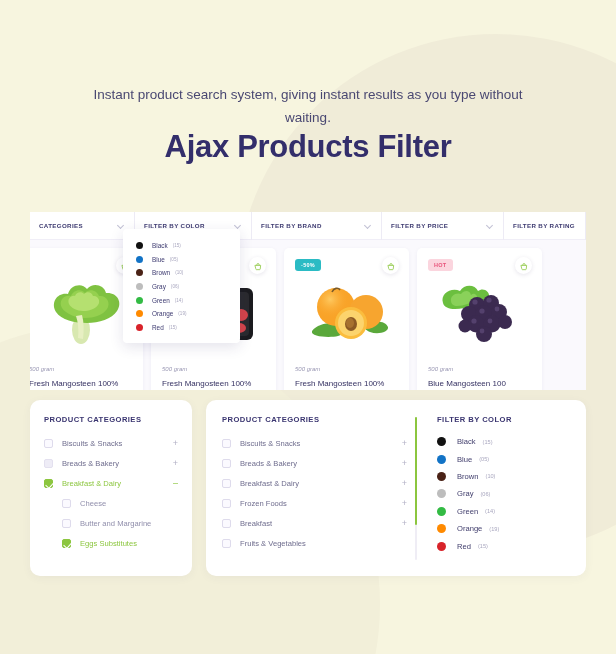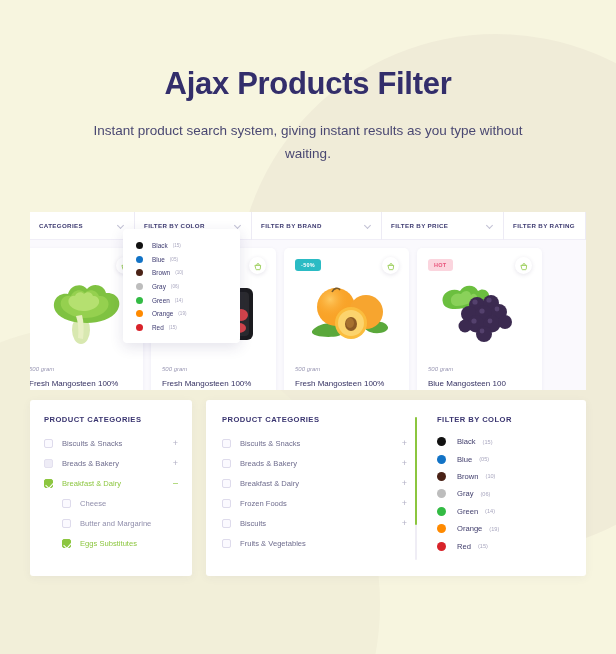--- a/index.html
+++ b/index.html
@@ -169,21 +169,21 @@
     padding-left:13px;
   }
   #color-dropdown .dot { width:7px; height:7px; border-radius:50%; flex:none; }
   #color-dropdown .cname { font-size:6.4px; color:#3d3a70; margin-left:9px; }
   #color-dropdown .ccount { font-size:4.6px; color:#a9a7bf; margin-left:5px; }
 
   
   #bottom { position:absolute; left:30px; top:400px; width:556px; display:flex; gap:14px; }
   .panel {
     background:#fff;
-    border-radius:3px;
+    border-radius:10px;
     box-shadow:0 2px 10px rgba(60,50,110,.05);
   }
   #panel-left { width:162px; padding:15px 14px 16px 14px; }
   #panel-right { width:380px; padding:15px 16px 16px 16px; display:flex; }
   .panel-title {
     font-size:7.6px;
     font-weight:bold;
     color:#3a3570;
     letter-spacing:.45px;
     margin-bottom:9px;
@@ -255,22 +255,22 @@
 </style>
 </head>
 <body>
 
 <div id="decor-circle"></div>
 <div id="decor-circle2"></div>
 
 <div id="page">
 
   <div id="header">
+    <div id="page-subtitle">Instant product search system, giving instant results as you type without waiting.</div>
     <div id="page-title">Ajax Products Filter</div>
-    <div id="page-subtitle">Instant product search system, giving instant results as you type without waiting.</div>
   </div>
 
   <div id="showcase">
 
     <div id="filterbar">
         <div class="fb-item" style="width: 105px;">
           <span class="lbl">CATEGORIES</span>
           <span class="fb-caret"></span>
         </div>
         <div class="fb-item" style="width: 117px;">
@@ -519,21 +519,21 @@
               <span class="cat-label">Breakfast &amp; Dairy</span>
               <span class="cat-toggle">+</span>
             </div>
             <div class="cat-row">
               <span class="cbox"></span>
               <span class="cat-label">Frozen Foods</span>
               <span class="cat-toggle">+</span>
             </div>
             <div class="cat-row">
               <span class="cbox"></span>
-              <span class="cat-label">Biscuits</span>
+              <span class="cat-label">Breakfast</span>
               <span class="cat-toggle">+</span>
             </div>
             <div class="cat-row">
               <span class="cbox"></span>
               <span class="cat-label">Fruits &amp; Vegetables</span>
               <span class="cat-toggle"></span>
             </div>
           </div>
       </div>
       <div id="scrolltrack">

